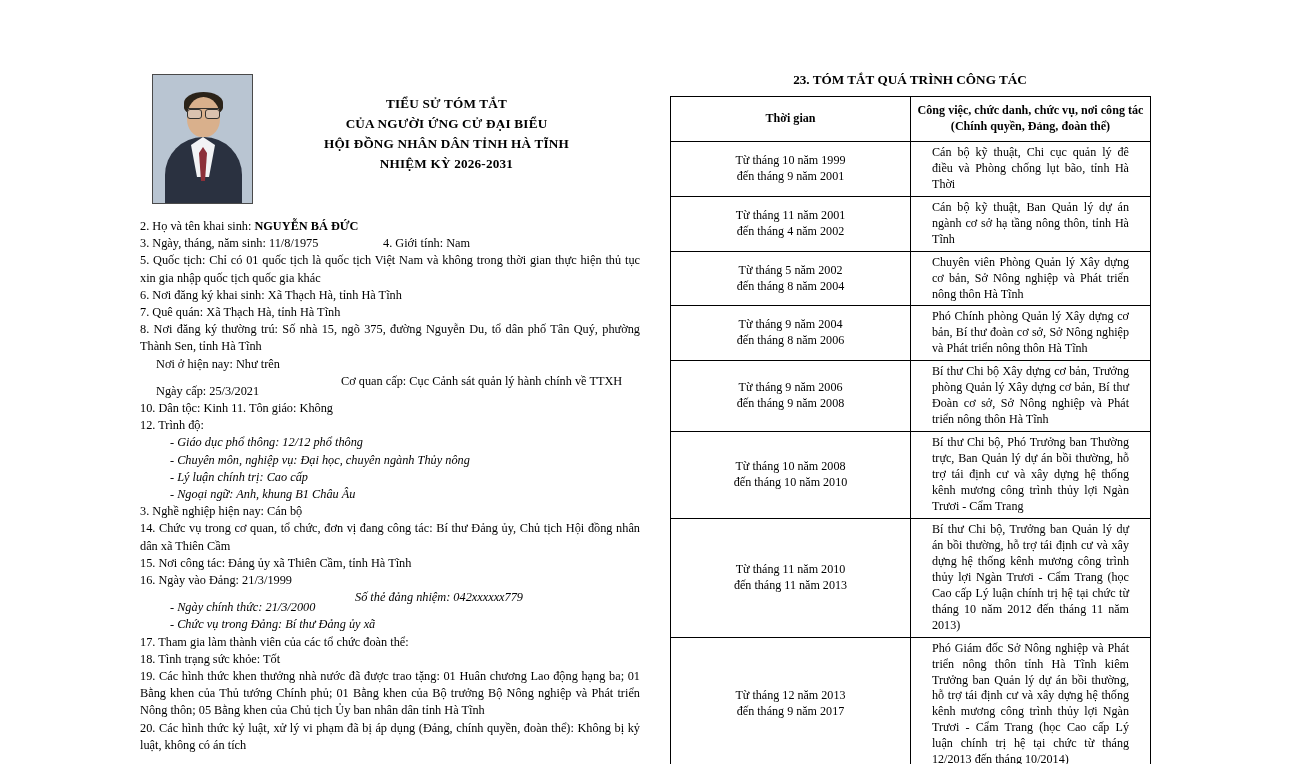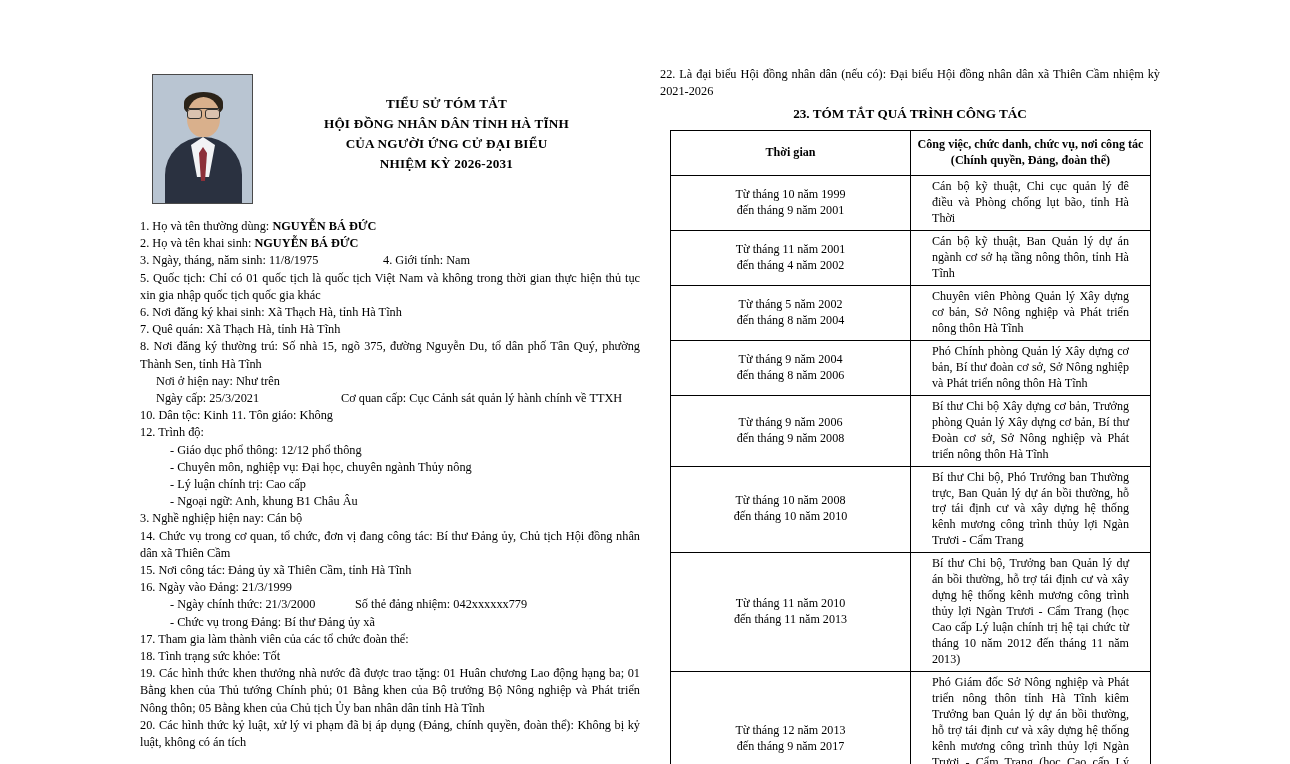--- a/index.html
+++ b/index.html
@@ -122,28 +122,28 @@
   }
   .body-lines {
     margin-top: 14px;
     line-height: 1.40;
     text-align: justify;
   }
   .body-lines .ln {
     margin: 0;
   }
   .indent-1 { padding-left: 16px; }
-  .indent-2 { padding-left: 30px; }
+  .indent-2 { padding-left: 30px; font-style: italic; }
   .bold { font-weight: bold; }
   .two-col-line {
     display: flex;
   }
   .two-col-line .c1 { width: 243px; flex: 0 0 auto; }
   .two-col-line .c2 { flex: 1 1 auto; }
-  .two-col-line-b .c1 { width: 185px; flex: 0 0 auto; }
+  .two-col-line-b .c1 { width: 185px; flex: 0 0 auto; margin-top: 10px; }
   .two-col-line-b .c2 { flex: 1 1 auto; }
 
   
   .right-col {
     position: absolute;
     left: 660px;
     top: 66px;
     width: 500px;
   }
   .rc-intro {
@@ -194,28 +194,27 @@
         <div class="bg"></div>
         <div class="suit"></div>
         <div class="shirt"></div>
         <div class="tie"></div>
         <div class="hair"></div>
         <div class="head"></div>
         <div class="glasses"></div>
       </div>
       <div class="title-block">
         <div>TIỂU SỬ TÓM TẮT</div>
+        <div>CỦA NGƯỜI ỨNG CỬ ĐẠI BIỂU</div>
         <div>HỘI ĐỒNG NHÂN DÂN TỈNH HÀ TĨNH</div>
-        <div>CỦA NGƯỜI ỨNG CỬ ĐẠI BIỂU</div>
         <div>NHIỆM KỲ 2026-2031</div>
       </div>
     </div>
 
     <div class="body-lines" id="left-items">
-        <div class="ln"><span>1. Họ và tên thường dùng: </span><span class="bold">NGUYỄN BÁ ĐỨC</span></div>
         <div class="ln"><span>2. Họ và tên khai sinh: </span><span class="bold">NGUYỄN BÁ ĐỨC</span></div>
         <div class="ln two-col-line">
           <span class="c1">3. Ngày, tháng, năm sinh: 11/8/1975</span>
           <span class="c2">4. Giới tính: Nam</span>
         </div>
         <div class="ln">5. Quốc tịch: Chỉ có 01 quốc tịch là quốc tịch Việt Nam và không trong thời gian thực hiện thủ tục xin gia nhập quốc tịch quốc gia khác</div>
         <div class="ln">6. Nơi đăng ký khai sinh: Xã Thạch Hà, tỉnh Hà Tĩnh</div>
         <div class="ln">7. Quê quán: Xã Thạch Hà, tỉnh Hà Tĩnh</div>
         <div class="ln">8. Nơi đăng ký thường trú: Số nhà 15, ngõ 375, đường Nguyễn Du, tổ dân phố Tân Quý, phường Thành Sen, tỉnh Hà Tĩnh</div>
         <div class="ln indent-1">Nơi ở hiện nay: Như trên</div>
@@ -239,21 +238,20 @@
         </div>
         <div class="ln indent-2">- Chức vụ trong Đảng: Bí thư Đảng ủy xã</div>
         <div class="ln">17. Tham gia làm thành viên của các tổ chức đoàn thể:</div>
         <div class="ln">18. Tình trạng sức khỏe: Tốt</div>
         <div class="ln">19. Các hình thức khen thưởng nhà nước đã được trao tặng: 01 Huân chương Lao động hạng ba; 01 Bằng khen của Thủ tướng Chính phủ; 01 Bằng khen của Bộ trưởng Bộ Nông nghiệp và Phát triển Nông thôn; 05 Bằng khen của Chủ tịch Ủy ban nhân dân tỉnh Hà Tĩnh</div>
         <div class="ln">20. Các hình thức kỷ luật, xử lý vi phạm đã bị áp dụng (Đảng, chính quyền, đoàn thể): Không bị kỷ luật, không có án tích</div>
       </div>
   </div>
 
   <div class="right-col">
-    <div class="rc-intro">22. Là đại biểu Hội đồng nhân dân (nếu có): Đại biểu Hội đồng nhân dân xã Thiên Cầm nhiệm kỳ 2021-2026</div>
     <div class="rc-heading">23. TÓM TẮT QUÁ TRÌNH CÔNG TÁC</div>
 
     <table class="work">
       <thead>
         <tr>
           <th>Thời gian</th>
           <th>
             <div>Công việc, chức danh, chức vụ, nơi công tác</div>
             <div>(Chính quyền, Đảng, đoàn thể)</div>
           </th>

